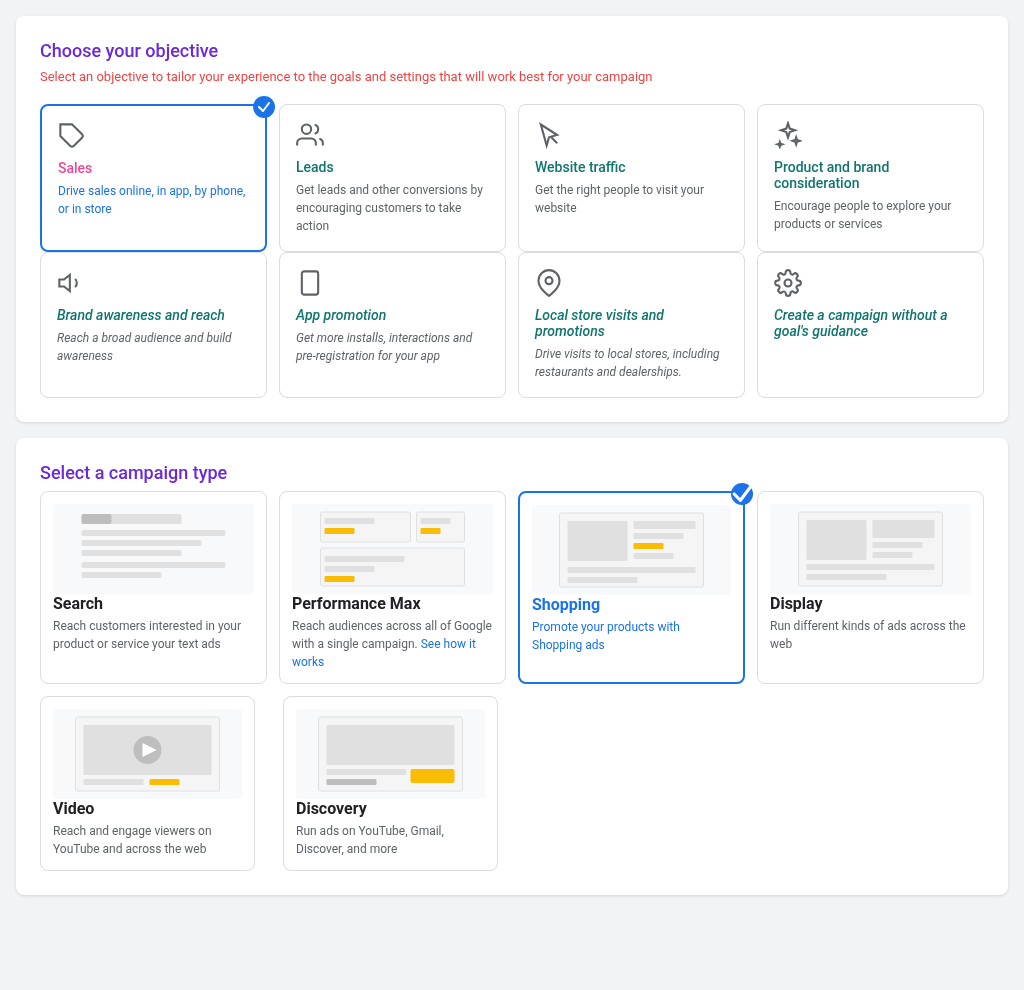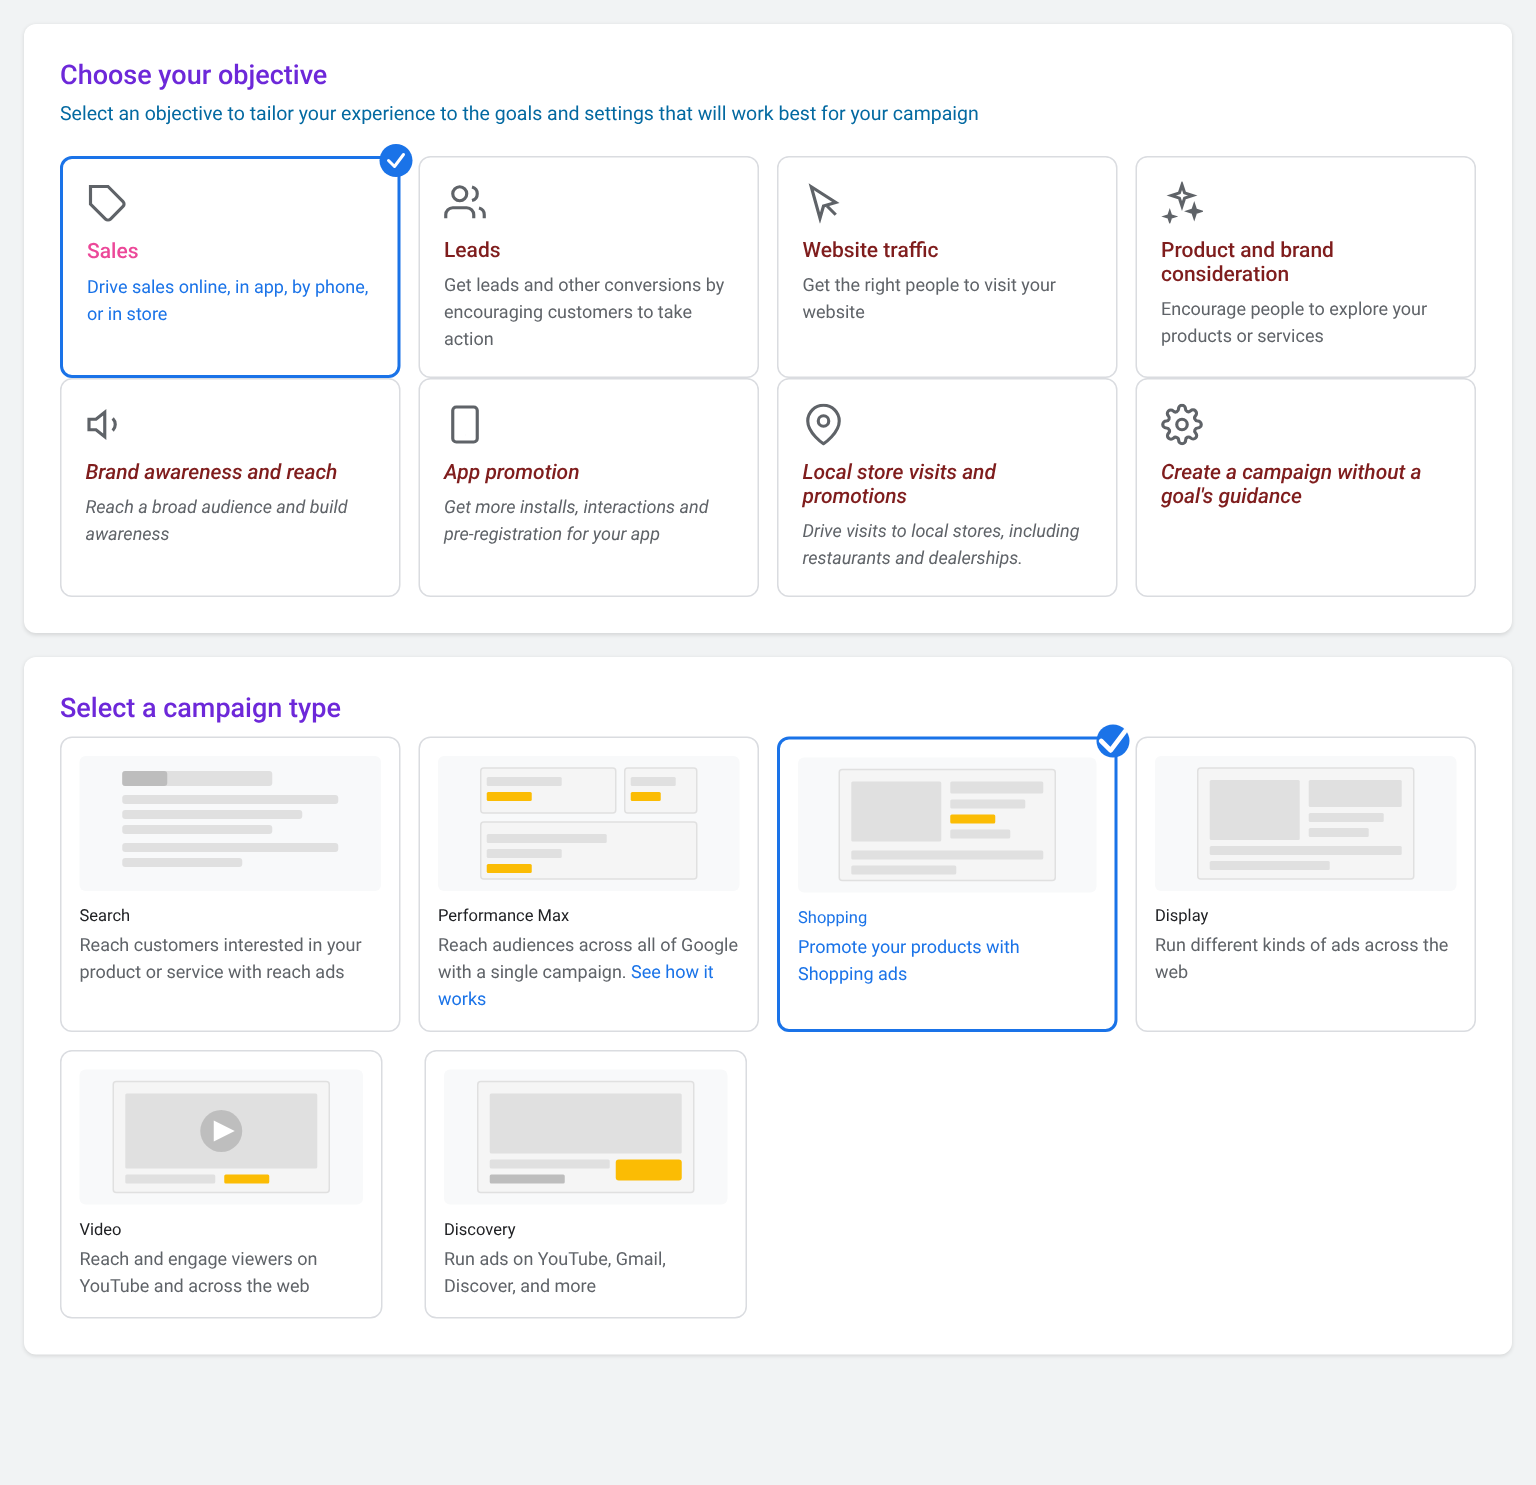--- a/index.html
+++ b/index.html
@@ -18,21 +18,21 @@
       box-shadow: 0 1px 3px rgba(0,0,0,0.12);
     }
     .section-title {
       font-size: 18px;
       font-weight: 500;
       color: #6d28d9;
       margin-bottom: 8px;
     }
     .section-subtitle {
       font-size: 13px;
-      color: #0369a1;
+      color: #ef4444;
       margin-bottom: 20px;
     }
     .grid-4 {
       display: grid;
       grid-template-columns: repeat(4, 1fr);
       gap: 12px;
     }
     .grid-4-campaign {
       display: grid;
       grid-template-columns: repeat(4, 1fr);
@@ -68,21 +68,21 @@
     }
     .obj-icon {
       width: 28px;
       height: 28px;
       margin-bottom: 10px;
       color: #5f6368;
     }
     .obj-title {
       font-size: 14px;
       font-weight: 500;
-      color: #7f1d1d;
+      color: #0f766e;
       margin-bottom: 6px;
     }
     .obj-title.selected-text {
       color: #ec4899;
     }
     .obj-desc {
       font-size: 12px;
       color: #5f6368;
       line-height: 1.5;
     }
@@ -108,24 +108,23 @@
       right: -10px;
       width: 22px;
       height: 22px;
       background: #1a73e8;
       border-radius: 50%;
       display: flex;
       align-items: center;
       justify-content: center;
     }
     .camp-title {
-      font-size: 11px;
-      font-weight: 400;
+      font-size: 16px;
+      font-weight: 700;
       color: #202124;
-      margin-top: 10px;
       margin-bottom: 4px;
     }
     .camp-title.selected-text {
       color: #1a73e8;
     }
     .camp-desc {
       font-size: 12px;
       color: #5f6368;
       line-height: 1.5;
     }
@@ -282,21 +281,21 @@
           <rect x="8" y="10" width="100" height="10" rx="2" fill="#e0e0e0"></rect>
           <rect x="8" y="26" width="144" height="6" rx="2" fill="#e0e0e0"></rect>
           <rect x="8" y="36" width="120" height="6" rx="2" fill="#e0e0e0"></rect>
           <rect x="8" y="46" width="100" height="6" rx="2" fill="#e0e0e0"></rect>
           <rect x="8" y="58" width="144" height="6" rx="2" fill="#e0e0e0"></rect>
           <rect x="8" y="68" width="80" height="6" rx="2" fill="#e0e0e0"></rect>
           <rect x="8" y="10" width="30" height="10" rx="2" fill="#bdbdbd"></rect>
         </svg>
       </div>
       <div class="camp-title">Search</div>
-      <div class="camp-desc">Reach customers interested in your product or service with reach ads</div>
+      <div class="camp-desc">Reach customers interested in your product or service your text ads</div>
     </div>
 
     <div class="camp-card">
       <div class="thumb">
         <svg viewBox="0 0 160 90" fill="none" xmlns="http://www.w3.org/2000/svg">
           <rect x="8" y="8" width="90" height="30" rx="2" fill="#f5f5f5" stroke="#e0e0e0"></rect>
           <rect x="12" y="14" width="50" height="6" rx="1" fill="#e0e0e0"></rect>
           <rect x="12" y="24" width="30" height="6" rx="1" fill="#fbbc04"></rect>
           <rect x="104" y="8" width="48" height="30" rx="2" fill="#f5f5f5" stroke="#e0e0e0"></rect>
           <rect x="108" y="14" width="30" height="6" rx="1" fill="#e0e0e0"></rect>

